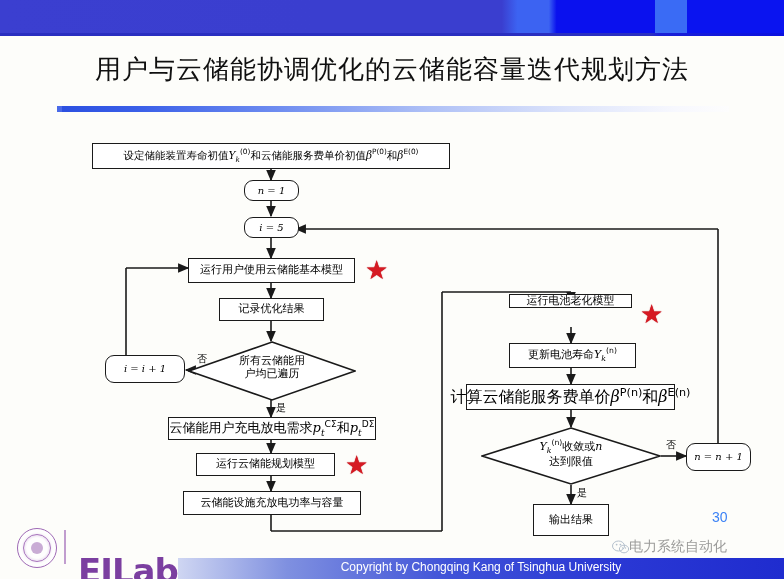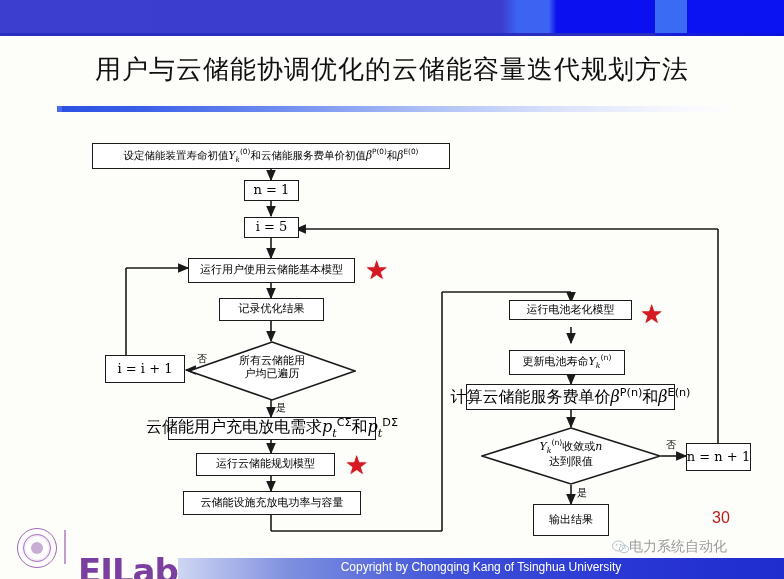--- a/index.html
+++ b/index.html
@@ -76,21 +76,21 @@
     color: #000;
     display: flex;
     align-items: center;
     justify-content: center;
     font-family: "DejaVu Sans", "Liberation Sans", sans-serif;
     font-size: 11px;
     line-height: 1.15;
     text-align: center;
     white-space: nowrap;
   }
-  .node.math { font-family: "DejaVu Serif","Liberation Serif", serif; font-size: 13px; }
+  .node.math { font-style: italic; font-family: "DejaVu Serif","Liberation Serif", serif; font-size: 10px; border-radius: 9px; }
 
   .diamond-wrap { position: absolute; }
   .diamond-wrap svg { position: absolute; left: 0; top: 0; }
   .diamond-label {
     position: absolute;
     width: 100%;
     text-align: center;
     font-size: 11px;
     line-height: 1.2;
     font-family: "DejaVu Sans","Liberation Sans", sans-serif;
@@ -124,21 +124,21 @@
   .footer-text {
     position: absolute; left: 178px; top: 560px;
     width: 606px;
     text-align: center;
     color: #ffffff;
     font-size: 12px;
     font-family: "Liberation Sans","DejaVu Sans", sans-serif;
   }
   .pagenum {
     position: absolute; left: 712px; top: 509px;
-    font-size: 16px; color: #b91c1c;
+    font-size: 14px; color: #3b82f6;
     font-family: "Liberation Sans","DejaVu Sans", sans-serif;
   }
 
   .wechat {
     position: absolute; left: 612px; top: 538px;
     display: flex; align-items: center; gap: 0;
     opacity: 0.55;
   }
   .wechat-label {
     font-size: 14px; color: #4a4a4a;
@@ -279,35 +279,35 @@
       <div class="diamond-label" style="top:13px;">
         <div>所有云储能用</div>
         <div>户均已遍历</div>
       </div>
     </div>
     <div class="edge-label" style="left:197px; top:352px;">否</div>
     <div class="edge-label" style="left:276px; top:401px;">是</div>
 
     <div class="node math" style="left:105px; top:355px; width:80px; height:28px;">i = i + 1</div>
 
-    <div class="node" style="left:168px; top:417px; width:208px; height:23px; font-size:16px;">
+    <div class="node" style="left:168px; top:417px; width:208px; height:23px; font-size:13px;">
       <span>
         <span>云储能用户充电放电需求</span><span class="it">p</span><sub class="s it">t</sub><sup class="s">CΣ</sup><span>和</span><span class="it">p</span><sub class="s it">t</sub><sup class="s">DΣ</sup>
       </span>
     </div>
 
     <div class="node" style="left:196px; top:453px; width:139px; height:23px;">运行云储能规划模型</div>
     <div class="star" style="left:345px; top:452px;">★</div>
 
     <div class="node" style="left:183px; top:491px; width:178px; height:24px;">云储能设施充放电功率与容量</div>
 
-    <div class="node" style="left:509px; top:300px; width:123px; height:20px;">运行电池老化模型</div>
+    <div class="node" style="left:509px; top:294px; width:123px; height:14px;">运行电池老化模型</div>
     <div class="star" style="left:640px; top:301px;">★</div>
 
-    <div class="node" style="left:509px; top:350px; width:116px; height:25px;">
+    <div class="node" style="left:509px; top:343px; width:127px; height:25px;">
       <span>
         <span>更新电池寿命</span><span class="it">Y</span><sub class="s it">k</sub><sup class="s">(n)</sup>
       </span>
     </div>
 
     <div class="node" style="left:466px; top:384px; width:209px; height:26px; font-size:16px;">
       <span>
         <span>计算云储能服务费单价</span><span class="it">β</span><sup class="s">P(n)</sup><span>和</span><span class="it">β</span><sup class="s">E(n)</sup>
       </span>
     </div>

